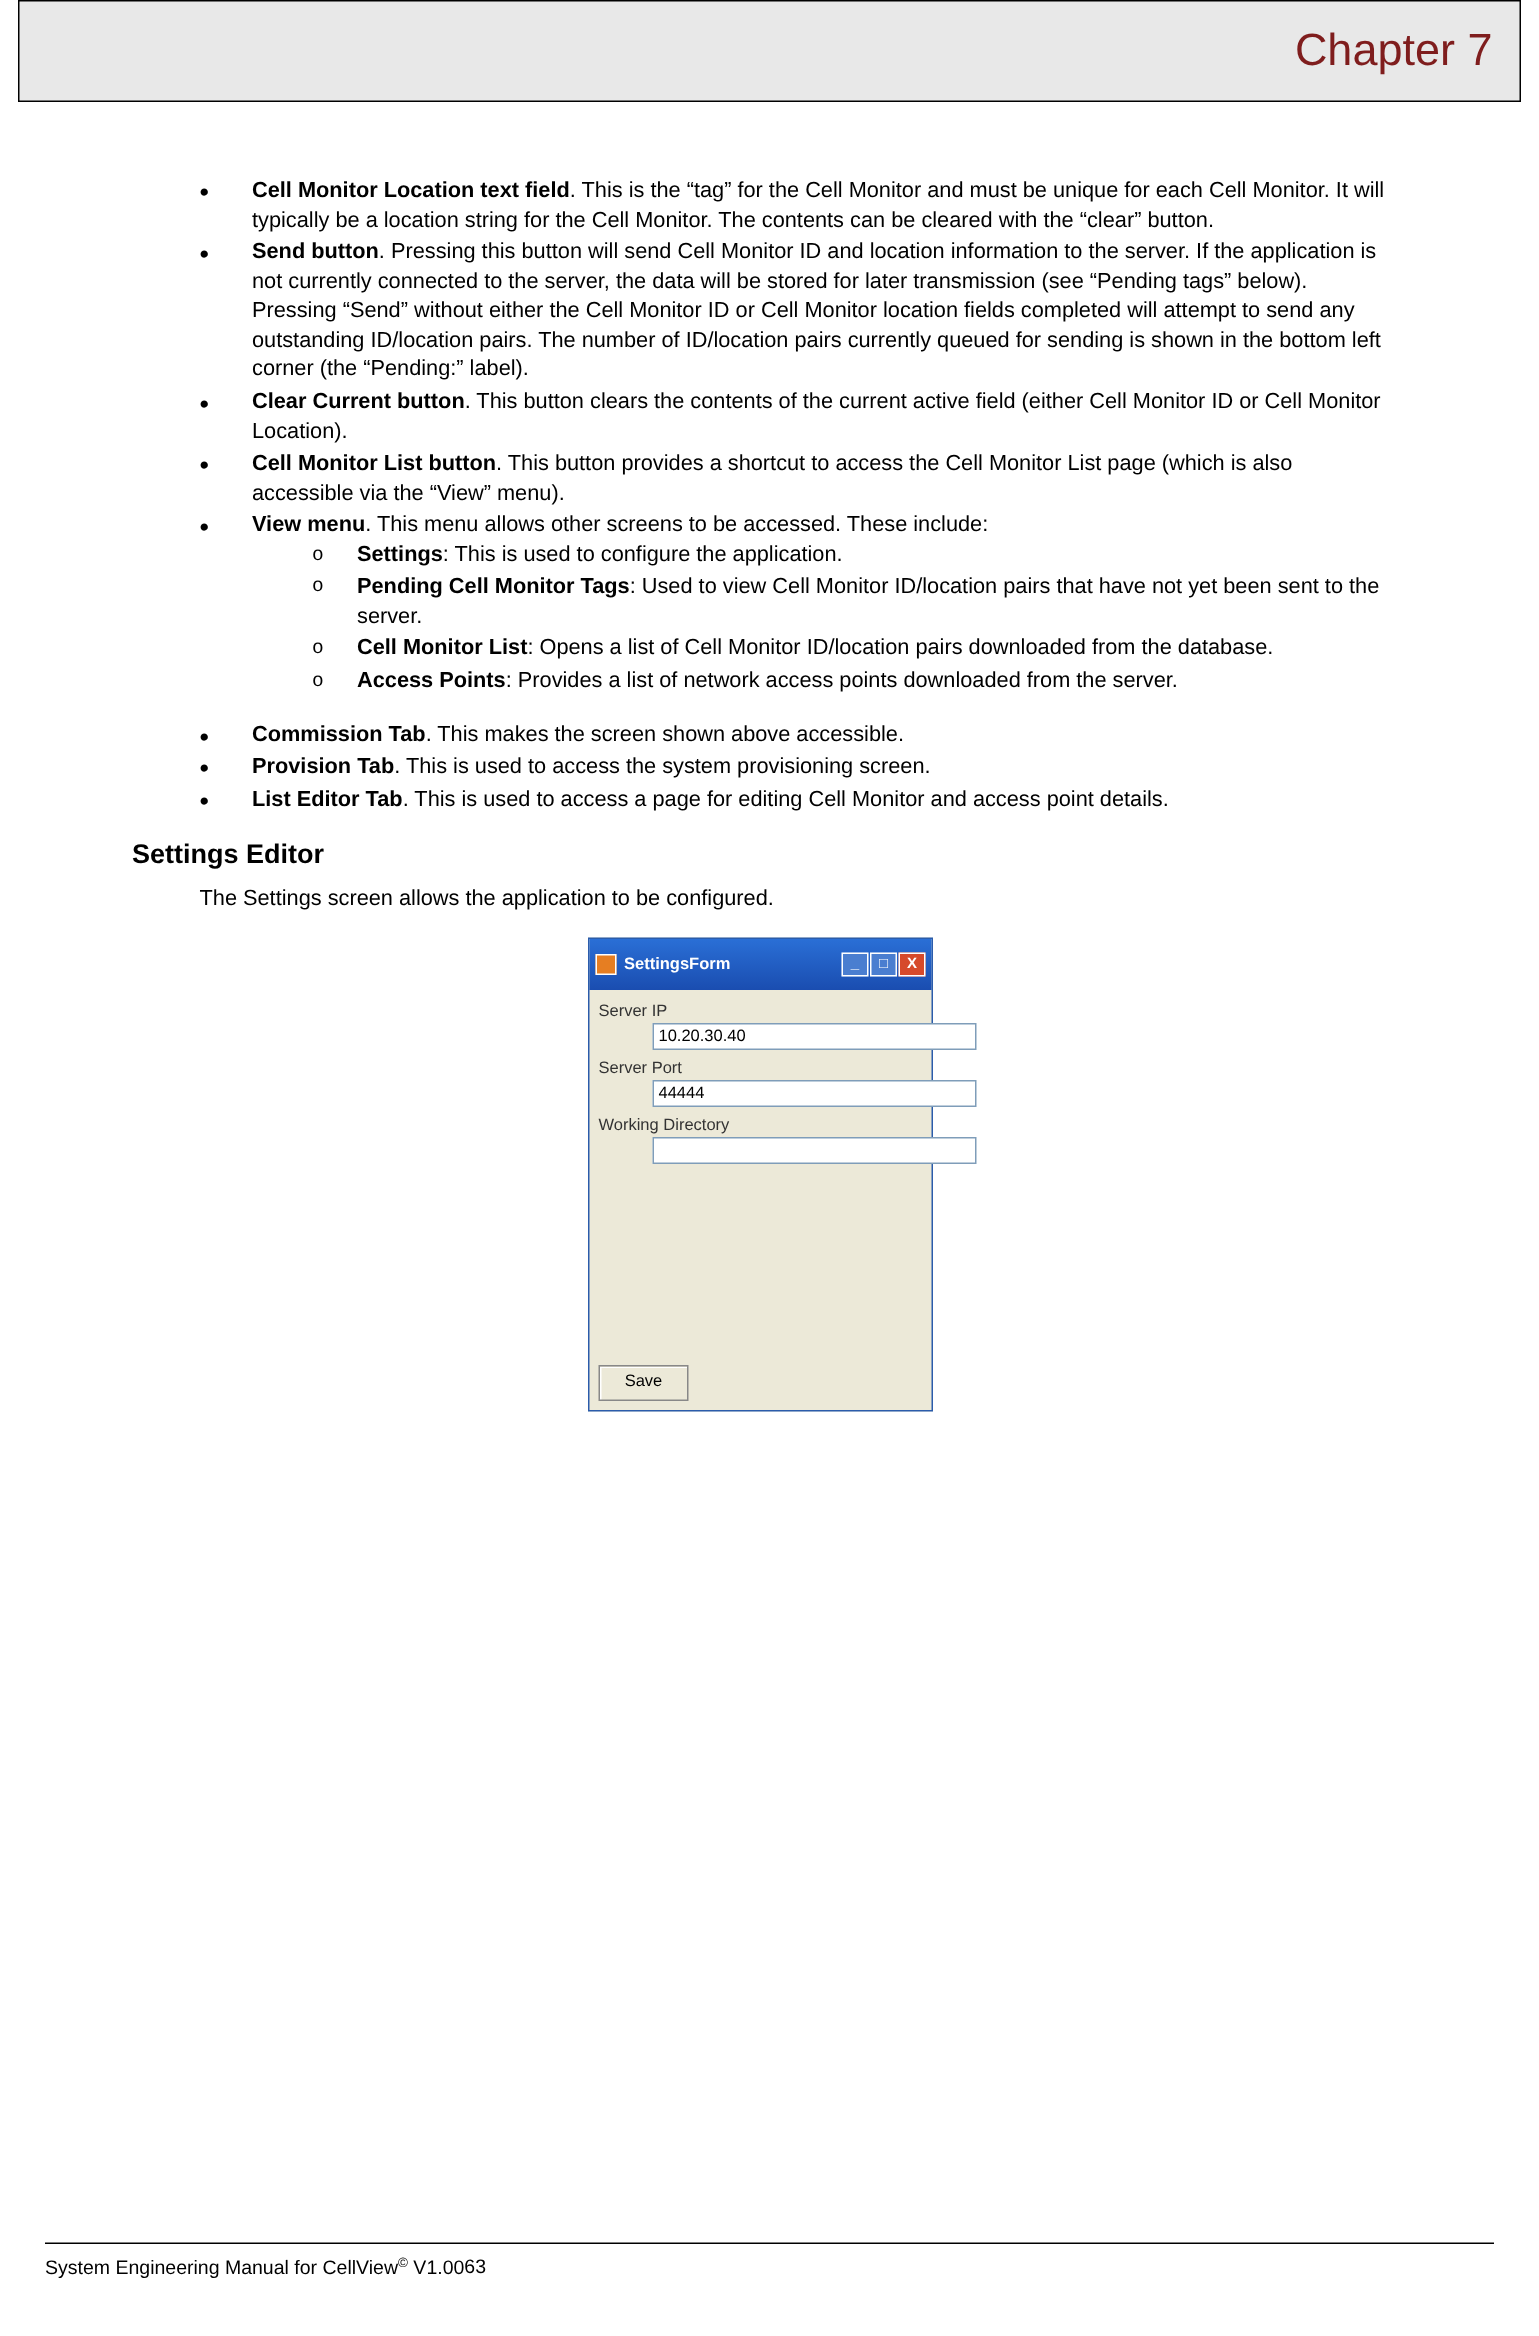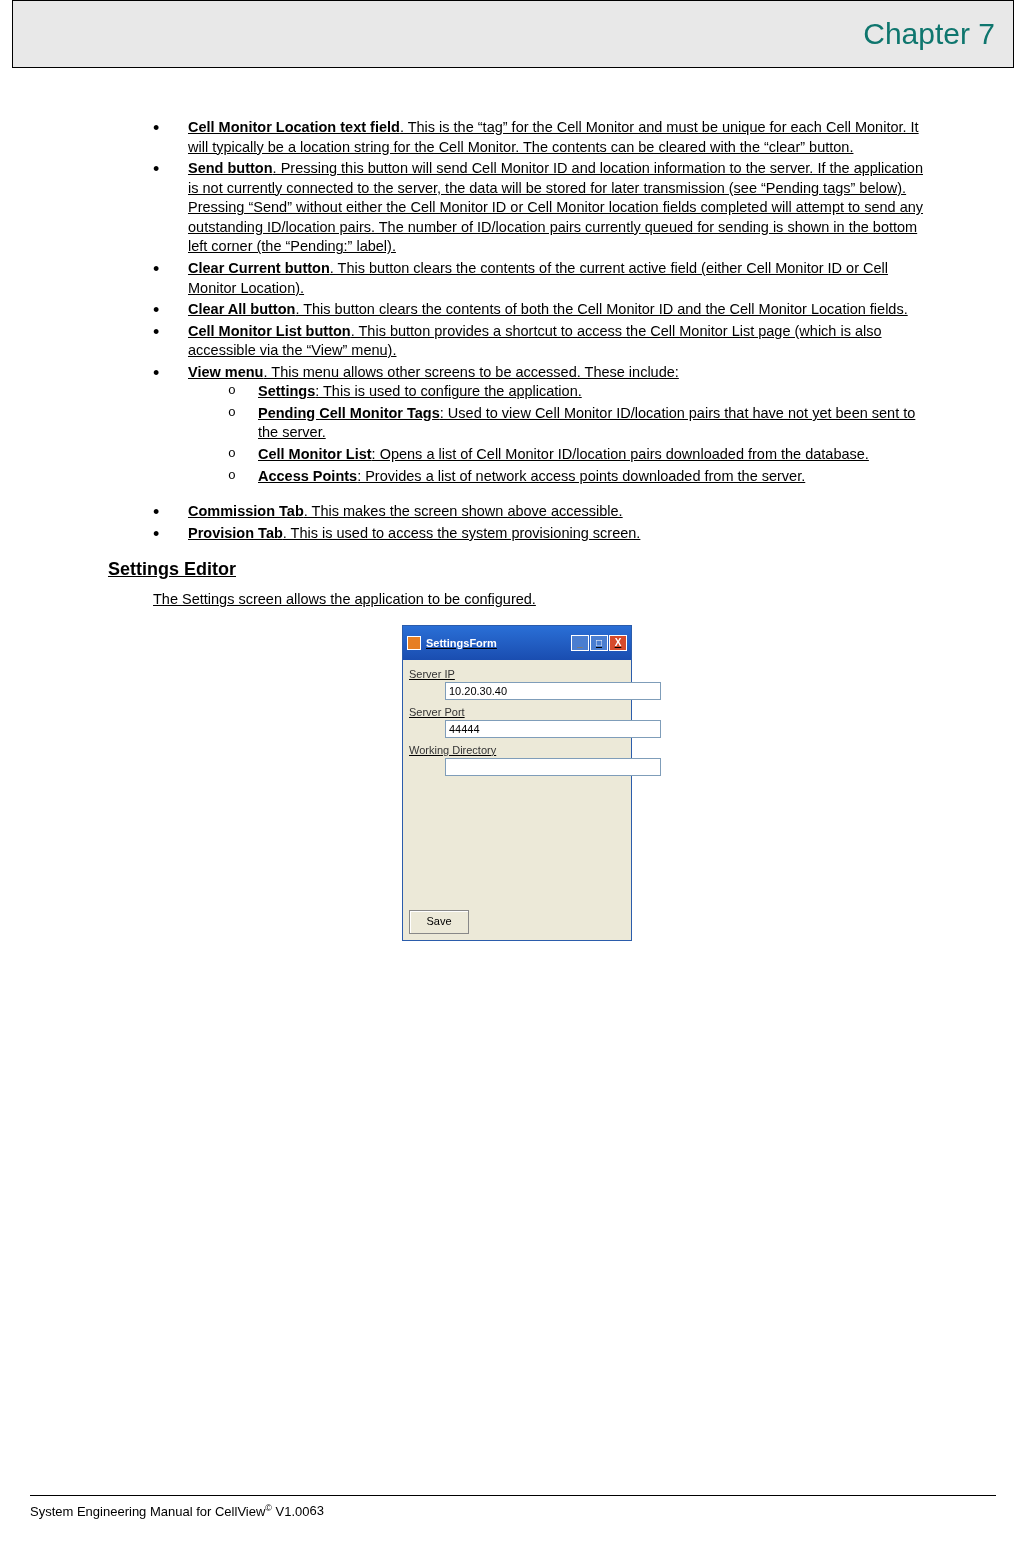--- a/index.html
+++ b/index.html
@@ -26,28 +26,27 @@
     border: 1px solid #000;
     box-sizing: border-box;
     background: #e8e8e8;
     display: flex;
     align-items: center;
     justify-content: flex-end;
     padding-right: 18px;
   }
   .chapter-title {
     font-size: 30px;
-    color: #0f766e;
+    color: #7f1d1d;
   }
   .content {
     position: absolute;
-    left: 108px;
+    left: 88px;
     right: 100px;
     top: 118px;
-    text-decoration: underline;
   }
   ul.outer {
     list-style: none;
     padding: 0;
     margin: 0 0 0 45px;
   }
   ul.outer > li {
     position: relative;
     padding-left: 35px;
     margin-bottom: 2px;
@@ -192,32 +191,32 @@
   <div class="header-box">
     <span class="chapter-title">Chapter 7</span>
   </div>
 
   <div class="content">
 
     <ul class="outer">
       <li><span class="bold">Cell Monitor Location text field</span><span>.  This is the “tag” for the Cell Monitor and must be unique for each Cell Monitor.  It will typically be a location string for the Cell Monitor.  The contents can be cleared with the “clear” button.</span></li>
       <li><span class="bold">Send button</span><span>.  Pressing this button will send Cell Monitor ID and location information to the server.  If the application is not currently connected to the server, the data will be stored for later transmission (see “Pending tags” below).  Pressing “Send” without either the Cell Monitor ID or Cell Monitor location fields completed will attempt to send any outstanding ID/location pairs.  The number of ID/location pairs currently queued for sending is shown in the bottom left corner (the “Pending:” label).</span></li>
       <li><span class="bold">Clear Current button</span><span>.  This button clears the contents of the current active field (either Cell Monitor ID or Cell Monitor Location).</span></li>
-      <li><span class="bold">Clear All button</span><span>.  This button clears the contents of both the Cell Monitor ID and the Cell Monitor Location fields.</span></li>
       <li><span class="bold">Cell Monitor List button</span><span>.  This button provides a shortcut to access the Cell Monitor List page (which is also accessible via the “View” menu).</span></li>
       <li><span class="bold">View menu</span><span>.  This menu allows other screens to be accessed.  These include:</span>
         <ul class="inner">
           <li><span class="bold">Settings</span><span>:  This is used to configure the application.</span></li>
           <li><span class="bold">Pending Cell Monitor Tags</span><span>: Used to view Cell Monitor ID/location pairs that have not yet been sent to the server.</span></li>
           <li><span class="bold">Cell Monitor List</span><span>: Opens a list of Cell Monitor ID/location pairs downloaded from the database.</span></li>
           <li><span class="bold">Access Points</span><span>: Provides a list of network access points downloaded from the server.</span></li>
         </ul>
       </li>
       <li><span class="bold">Commission Tab</span><span>.  This makes the screen shown above accessible.</span></li>
       <li><span class="bold">Provision Tab</span><span>.  This is used to access the system provisioning screen.</span></li>
+      <li><span class="bold">List Editor Tab</span><span>.  This is used to access a page for editing Cell Monitor and access point details.</span></li>
     </ul>
 
     <div class="section-heading">Settings Editor</div>
     <div class="intro-para">The Settings screen allows the application to be configured.</div>
 
     <div class="settings-window">
       <div class="titlebar">
         <span class="titlebar-icon"></span>
         <span class="titlebar-text">SettingsForm</span>
         <span class="win-buttons">

